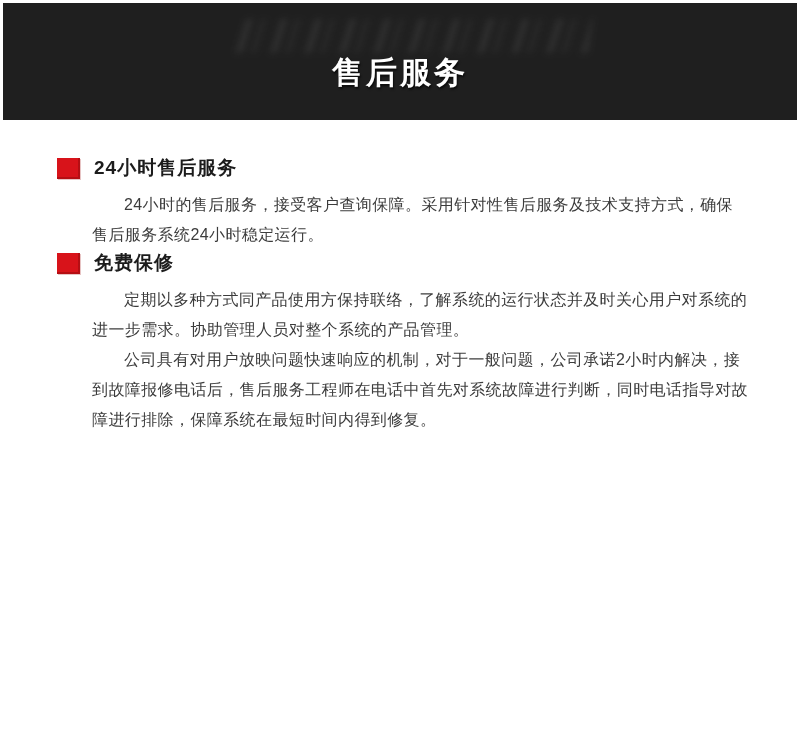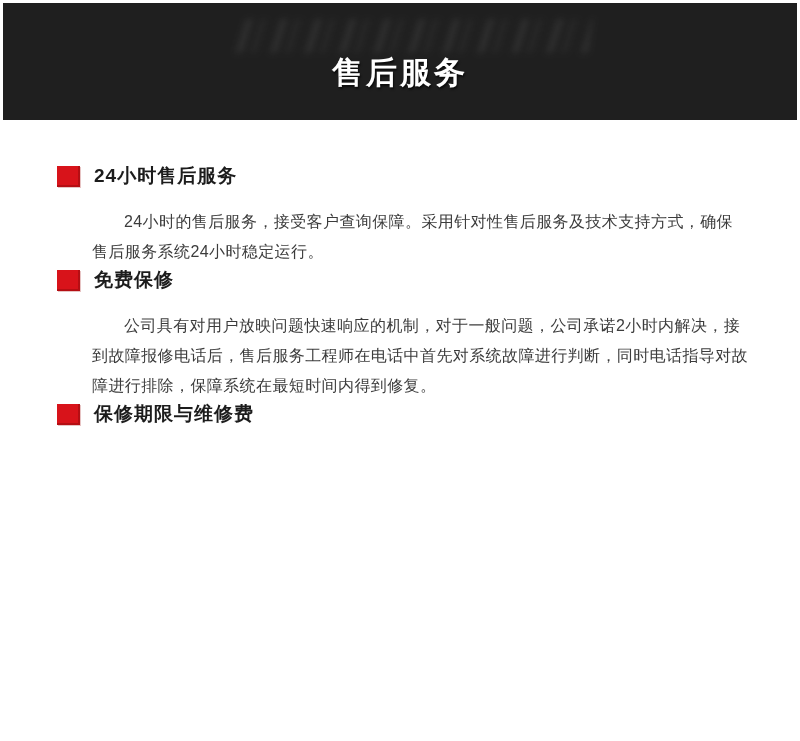--- a/index.html
+++ b/index.html
@@ -11,21 +11,21 @@
   }
   .page {
     position: relative;
     width: 800px;
     height: 741px;
     background: #ffffff;
     overflow: hidden;
   }
   .header {
     position: relative;
-    margin: 3px 3px 8px 3px;
+    margin: 3px 3px 0 3px;
     height: 117px;
     background: #1f1f1f;
     display: flex;
     align-items: center;
     justify-content: center;
     overflow: hidden;
   }
   .header-watermark {
     position: absolute;
     top: 16px;
@@ -69,21 +69,20 @@
   .sec-title {
     font-size: 19px;
     font-weight: bold;
     color: #1c1c1c;
     letter-spacing: 1px;
     white-space: nowrap;
   }
   .sec-body {
     margin-left: 35px;
     width: 656px;
-    margin-top: 18px;
   }
   .sec-body p {
     margin: 0;
     font-size: 16px;
     line-height: 30px;
     color: #3c3c3c;
     text-indent: 2em;
     letter-spacing: 0.4px;
   }
 </style>
@@ -107,29 +106,28 @@
       <div class="sec-body">
         <p>24小时的售后服务，接受客户查询保障。采用针对性售后服务及技术支持方式，确保售后服务系统24小时稳定运行。</p>
       </div>
     </div>
 
     <div class="section">
       <div class="sec-head">
         <span class="bullet"></span>
         <span class="sec-title">免费保修</span>
       </div>
+      <div class="sec-body">
+        <p>定期以多种方式同产品使用方保持联络，了解系统的运行状态并及时关心用户对系统的进一步需求。协助管理人员对整个系统的产品管理。</p>
+      </div>
     </div>
 
     <div class="section">
       <div class="sec-body">
         <p>公司具有对用户放映问题快速响应的机制，对于一般问题，公司承诺2小时内解决，接到故障报修电话后，售后服务工程师在电话中首先对系统故障进行判断，同时电话指导对故障进行排除，保障系统在最短时间内得到修复。</p>
       </div>
     </div>
 
     <div class="section">
-      <div class="sec-head">
-        <span class="bullet"></span>
-        <span class="sec-title">保修期限与维修费</span>
-      </div>
     </div>
 
   </div>
 </div>
 
 </body></html>

